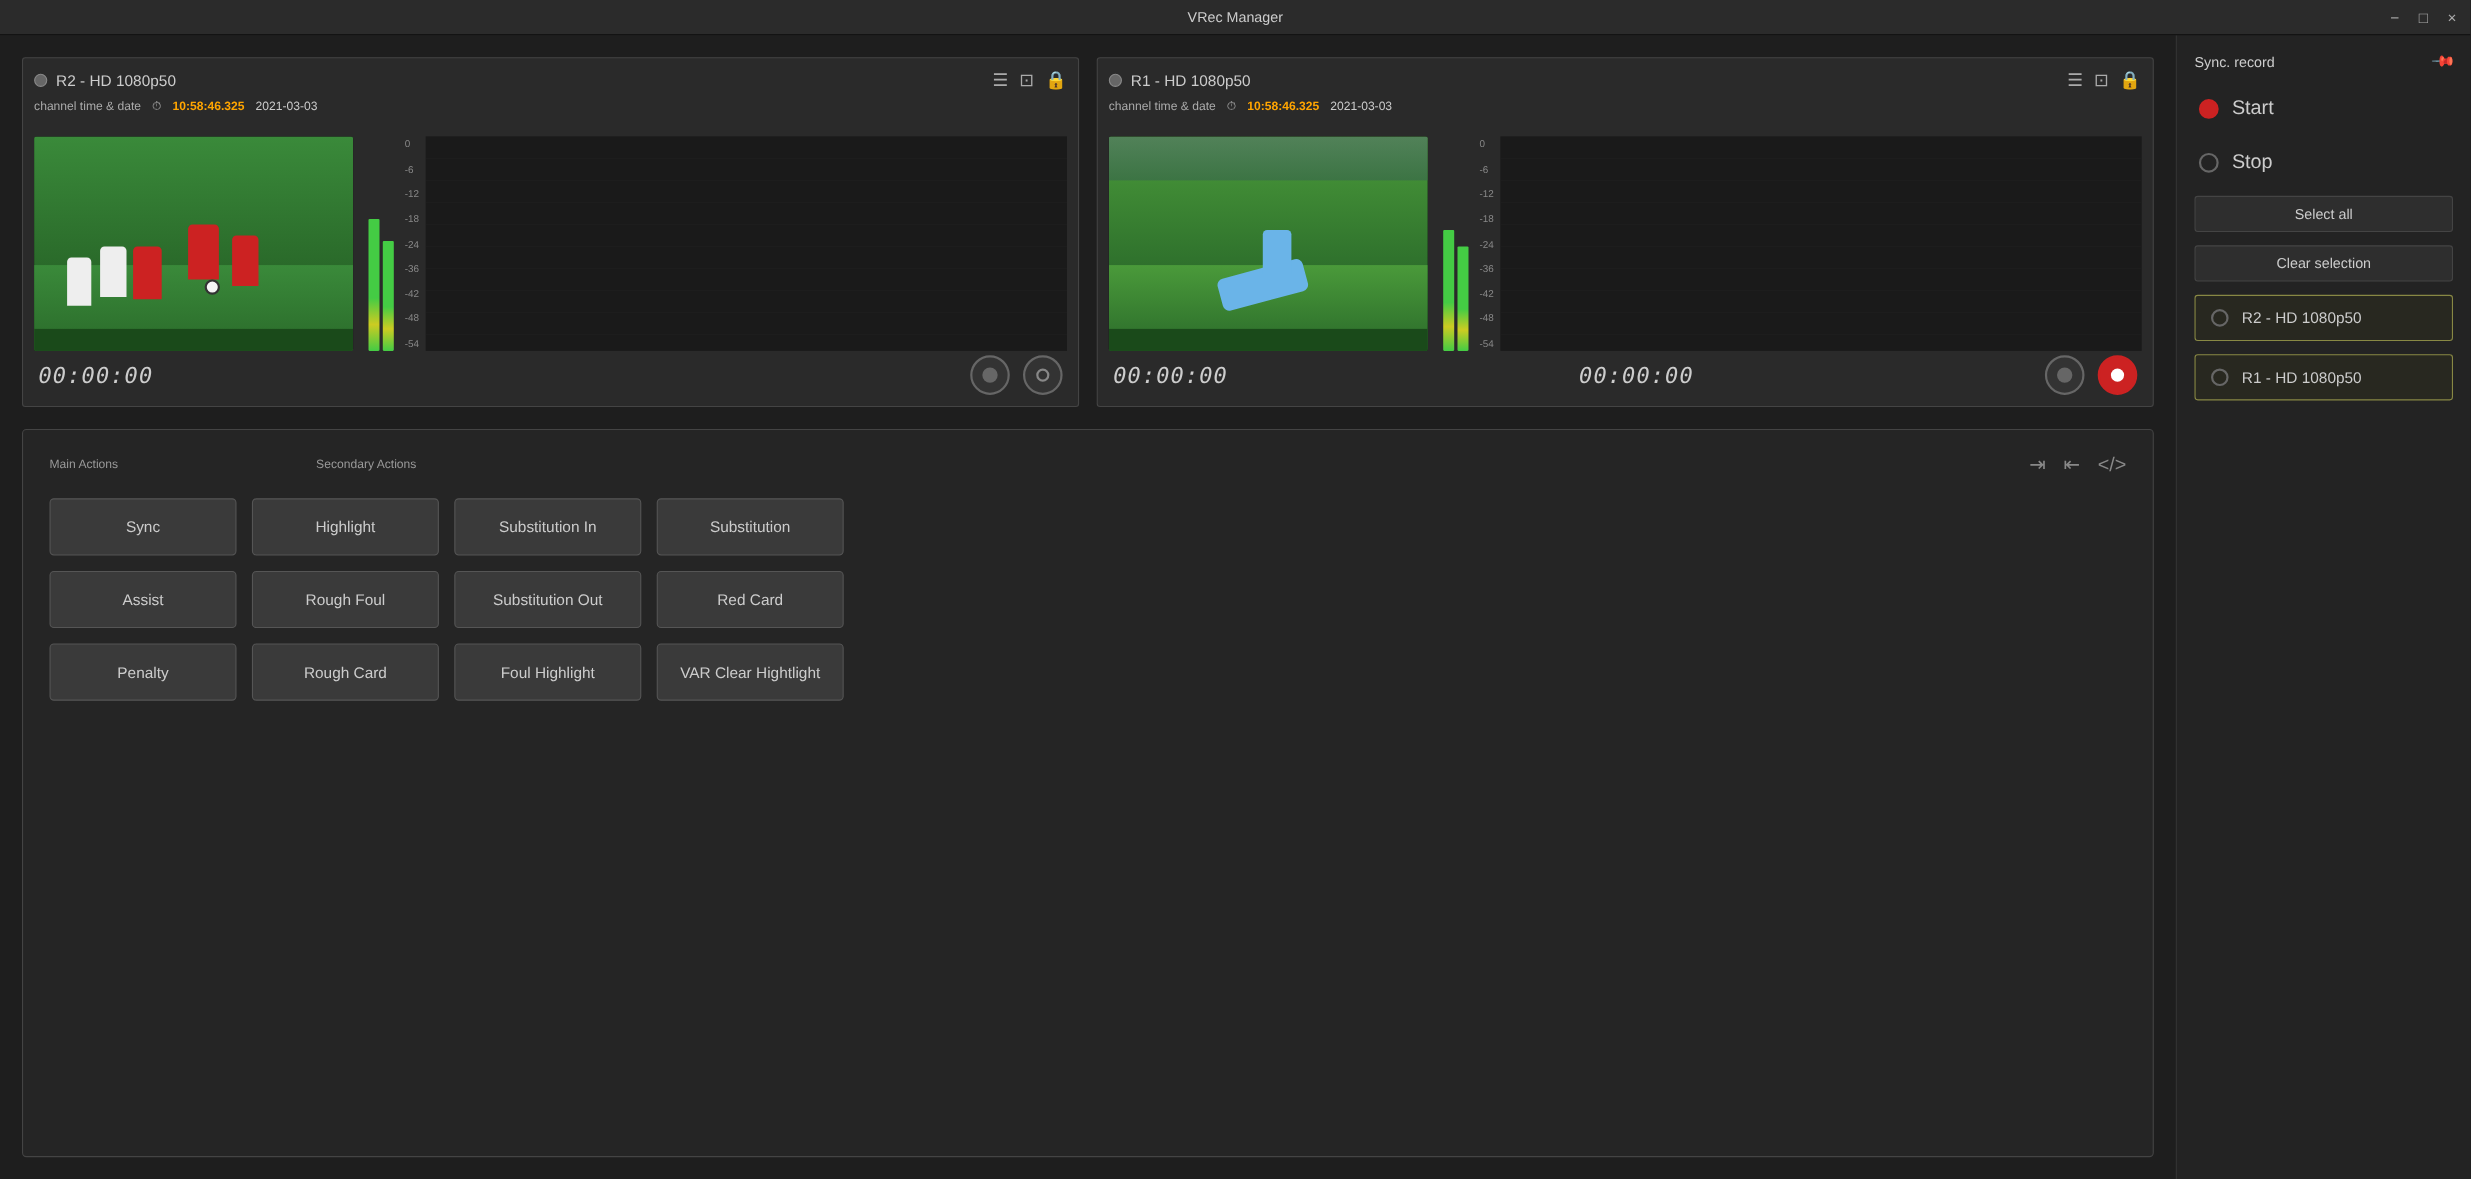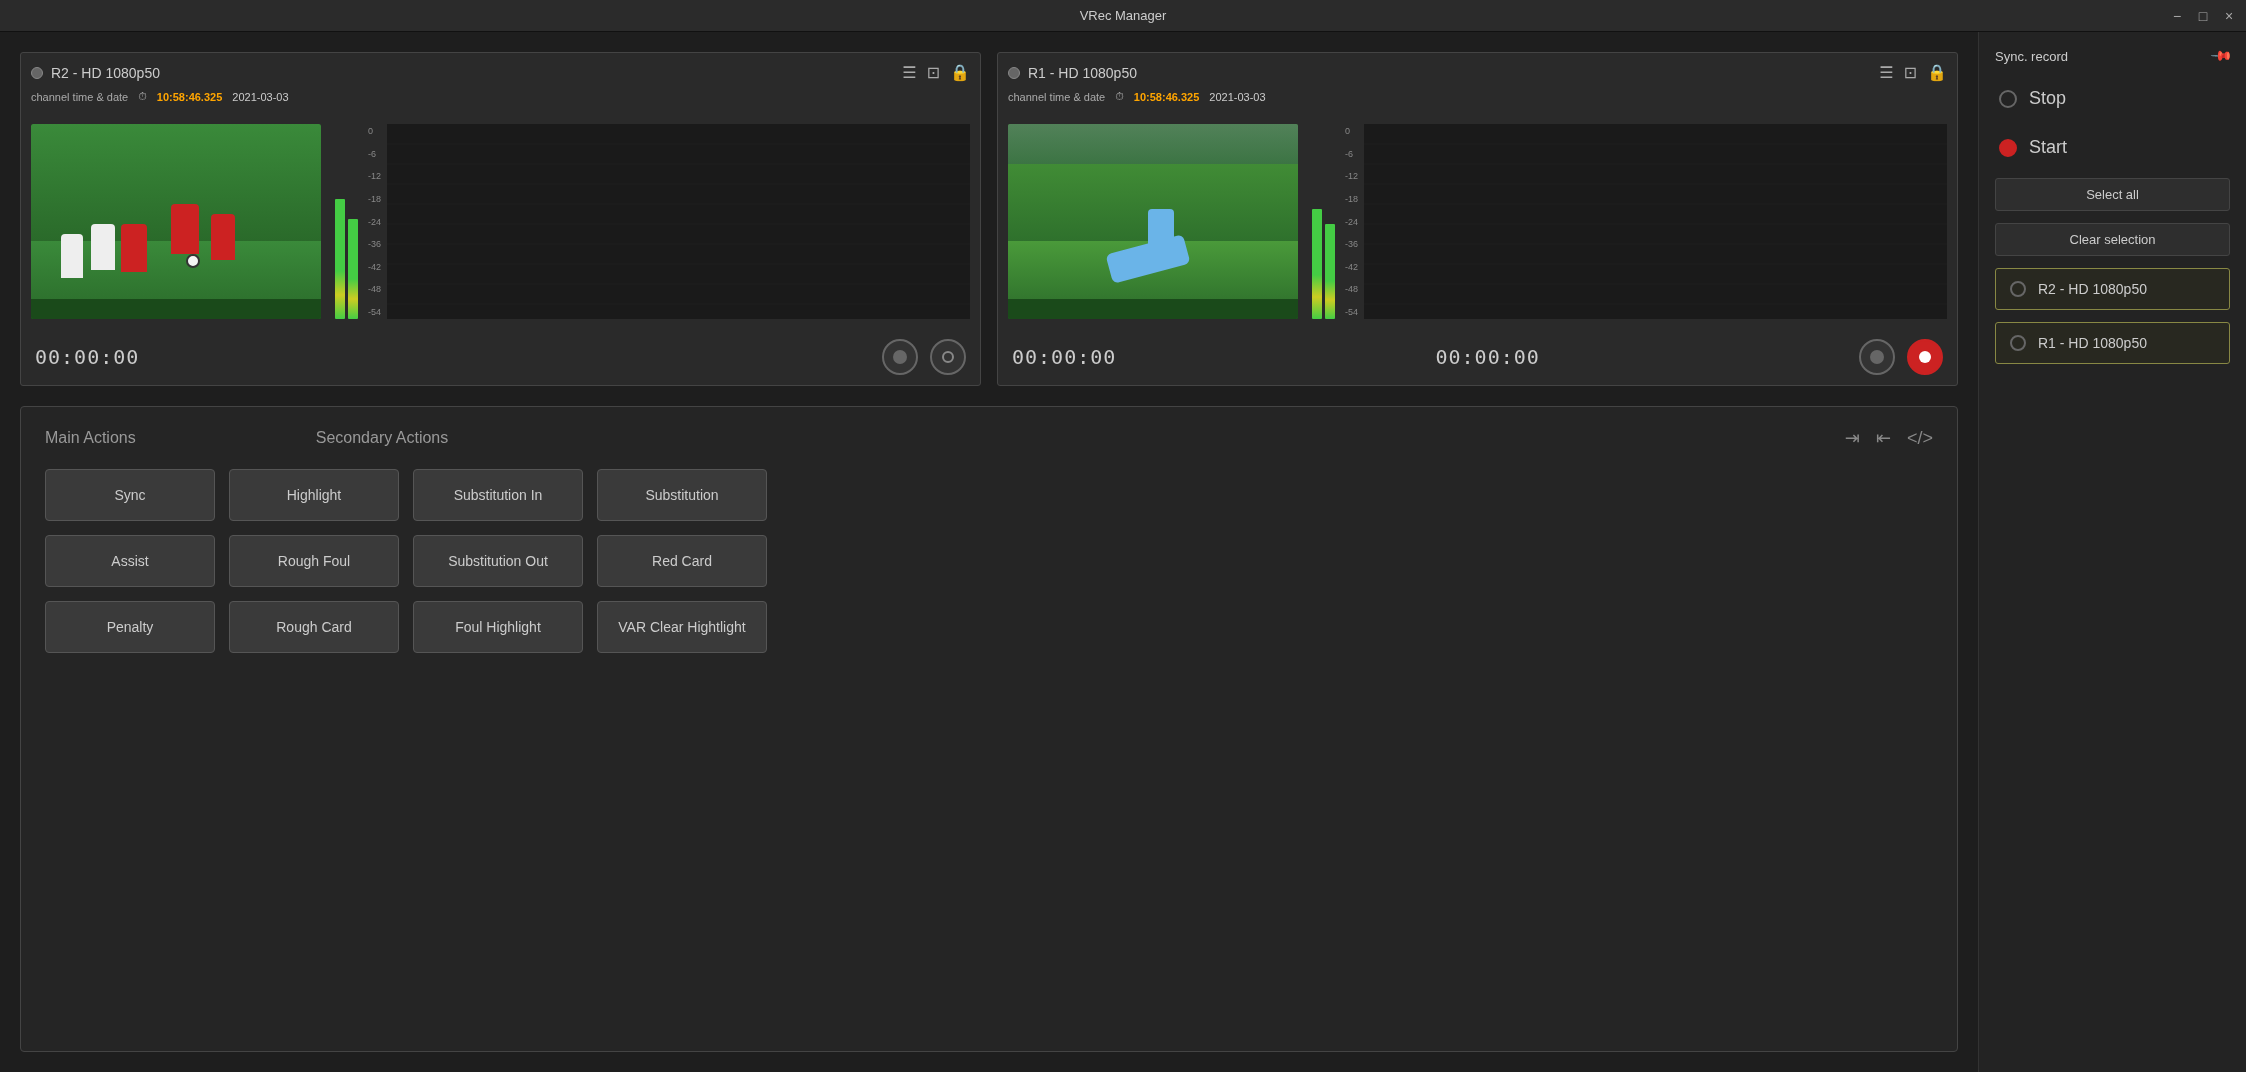--- a/index.html
+++ b/index.html
@@ -195,22 +195,23 @@
       width: 100%;
       height: 100%;
       opacity: 0.3;
     }
 
     
     .timecode-row {
       display: flex;
       align-items: center;
       justify-content: space-between;
-      margin-top: 20px;
+      margin-top: 4px;
       padding: 0 4px;
+      font-style: italic;
     }
     .timecode {
       font-size: 20px;
       color: #ccc;
       font-family: monospace;
       letter-spacing: 1px;
     }
     .transport-controls {
       display: flex;
       gap: 12px;
@@ -248,21 +249,21 @@
       display: flex;
       align-items: center;
       justify-content: space-between;
       margin-bottom: 20px;
     }
     .actions-labels {
       display: flex;
       gap: 180px;
     }
     .actions-label {
-      font-size: 16px;
+      font-size: 11px;
       color: #999;
     }
     .actions-icons {
       display: flex;
       gap: 16px;
       align-items: center;
     }
     .action-icon {
       color: #888;
       font-size: 18px;
@@ -612,27 +613,27 @@
 
   </div>
 
   <div class="sidebar">
     <div class="sync-title">
       <span>Sync. record</span>
       <span class="pin-icon">📌</span>
     </div>
 
     <div class="sync-btn">
+      <div class="sync-indicator red"></div>
+      <span class="sync-btn-label">Start</span>
+    </div>
+
+    <div class="sync-btn">
       <div class="sync-indicator"></div>
       <span class="sync-btn-label">Stop</span>
-    </div>
-
-    <div class="sync-btn">
-      <div class="sync-indicator red"></div>
-      <span class="sync-btn-label">Start</span>
     </div>
 
     <button class="sidebar-action-btn">Select all</button>
     <button class="sidebar-action-btn">Clear selection</button>
 
     <div class="channel-select-item">
       <div class="channel-select-dot"></div>
       <span class="channel-select-label">R2 - HD 1080p50</span>
     </div>
 

